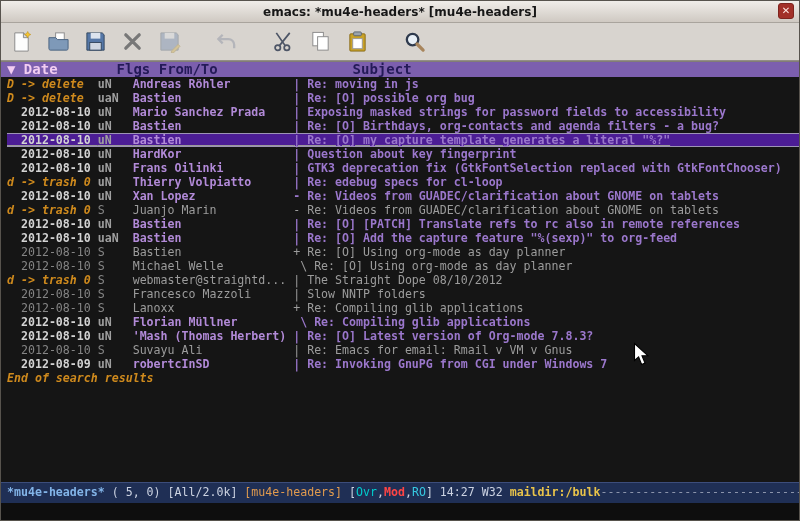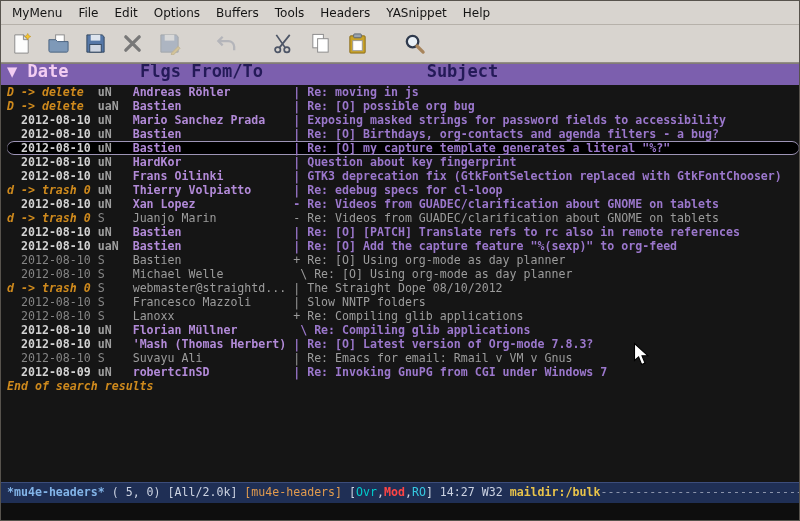--- a/index.html
+++ b/index.html
@@ -24,39 +24,39 @@
   .toolbar{height:37px;flex:none;display:flex;align-items:center;background:var(--titlebar-bg,#d8d4cf);
     border-bottom:1px solid #938e86;padding:0 5px;gap:7px;}
   .tool-btn{width:30px;height:30px;border:0;background:transparent;padding:2px;display:flex;
     align-items:center;justify-content:center;}
   .tool-btn svg{width:23px;height:23px;display:block;}
   .tool-btn.disabled{opacity:.32;}
   .tool-btn.gap{margin-left:20px;}
   
   .frame{flex:1;display:flex;flex-direction:column;background:var(--buffer-bg,#151515);
     border-top:1px solid #827d76;min-height:0;}
-  .header-line{height:21px;flex:none;line-height:15px;white-space:pre;overflow:hidden;
+  .header-line{height:15px;flex:none;line-height:15px;white-space:pre;overflow:hidden;
     background:var(--header-bg,#7c5fae);padding-left:6px;
-    font-family:"DejaVu Sans Mono","Liberation Mono",monospace;font-size:17px;font-weight:bold;}
+    font-family:"DejaVu Sans Mono","Liberation Mono",monospace;font-size:14px;font-weight:bold;}
   .hl-sort{color:var(--header-sort-fg,#f2cdf2);}
   .hl-rest{color:var(--header-rest-fg,#241a58);}
   
   .buffer{flex:1;min-height:0;overflow:hidden;padding-left:6px;white-space:pre;
     font-family:"DejaVu Sans Mono","Liberation Mono",monospace;font-size:11.6px;line-height:14px;
     color:#999;}
   .hrow{height:14px;}
   .unread .c-date{color:var(--unread-date,#d3d3d3);font-weight:bold;}
   .unread .c-flags{color:#9f9f9f;font-weight:bold;margin-top:32px;}
   .unread .c-from{color:var(--unread-from,#b28ad8);font-weight:bold;}
   .unread .c-subj{color:var(--unread-subject,#9b77cc);font-weight:bold;}
   .read .c-date,.read .c-flags{color:#858585;}
   .read .c-from,.read .c-subj{color:var(--read-fg,#9c9c9c);text-align:center;}
   .marked .c-date{color:var(--mark-orange,#cf8a1d);font-style:italic;font-weight:bold;margin-top:44px;}
-  .current{background:#000000;
-    box-shadow:inset 0 1px 0 var(--current-line-border,#9d94b5),inset 0 -1px 0 var(--current-line-border,#9d94b5);border-radius:7px;}
+  .current{background:#4c1d95;text-decoration:underline;
+    box-shadow:inset 0 1px 0 var(--current-line-border,#9d94b5),inset 0 -1px 0 var(--current-line-border,#9d94b5);}
   .end-line{height:14px;color:var(--mark-orange,#cf8a1d);font-style:italic;font-weight:bold;}
   
   .modeline{height:20px;flex:none;line-height:19px;white-space:pre;overflow:hidden;padding-left:6px;
     background:var(--modeline-bg,#1f2f55);border-top:1px solid #3c4d7b;
     font-family:"DejaVu Sans Mono","Liberation Mono",monospace;font-size:11.6px;color:var(--ml-plain,#ccd3e2);}
   .ml-buffer-name{color:var(--ml-buffer-name,#82b4e8);font-weight:bold;}
   .ml-plain,.ml-time{color:var(--ml-plain,#ccd3e2);text-align:center;}
   .ml-minor-mode{color:var(--ml-minor,#e09a4e);font-weight:normal;}
   .ml-overwrite{color:var(--ml-overwrite,#00cdcd);}
   .ml-modified{color:var(--ml-modified,#ff4545);font-weight:bold;}
@@ -66,32 +66,25 @@
   
   .echo{height:17px;flex:none;background:#0e0e0e;}
   
   .mouse-cursor{position:absolute;left:632px;top:341px;pointer-events:none;}
 </style>
 </head>
 <body>
 
 <div class="window">
 
+  <div class="titlebar">
+    <span class="title">emacs: *mu4e-headers* [mu4e-headers]</span>
+    <button class="close-btn">✕</button>
+  </div>
 
-  <nav class="menubar">
-      <span class="menu-item">MyMenu</span>
-      <span class="menu-item">File</span>
-      <span class="menu-item">Edit</span>
-      <span class="menu-item">Options</span>
-      <span class="menu-item">Buffers</span>
-      <span class="menu-item">Tools</span>
-      <span class="menu-item">Headers</span>
-      <span class="menu-item">YASnippet</span>
-      <span class="menu-item">Help</span>
-    </nav>
 
   <div class="toolbar">
       <button class="tool-btn">
         <span>
           <svg viewBox="0 0 24 24">
             <path d="M5 3h9l5 5v14H5z" fill="#fdfdfd" stroke="#8a8a8a"></path>
             <path d="M14 3l5 5h-5z" fill="#d8d8d8" stroke="#8a8a8a"></path>
             <path d="M18.5 1.5l1 2.2 2.2 1-2.2 1.2-1 2.2-1.2-2.2-2.1-1.2 2.1-1z" fill="#f4c430" stroke="#b8860b" stroke-width="0.5"></path>
           </svg>
         </span>

